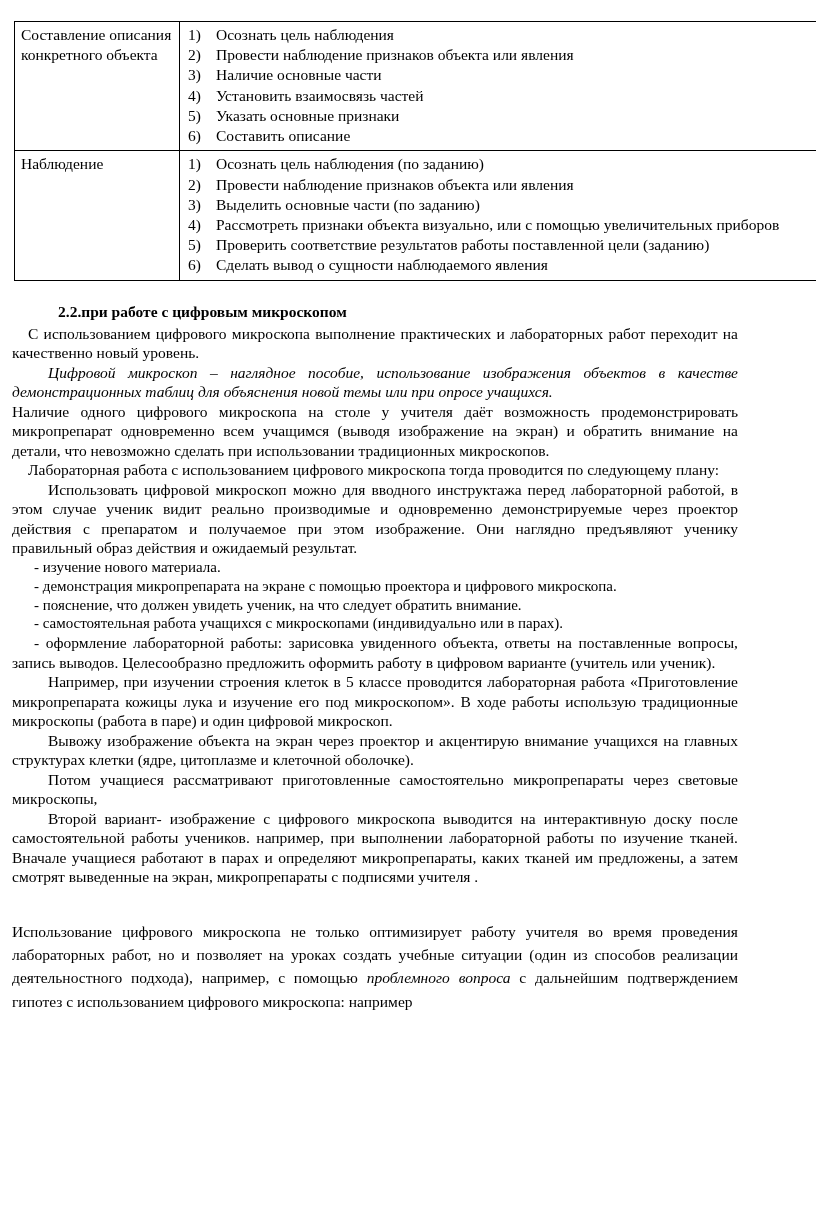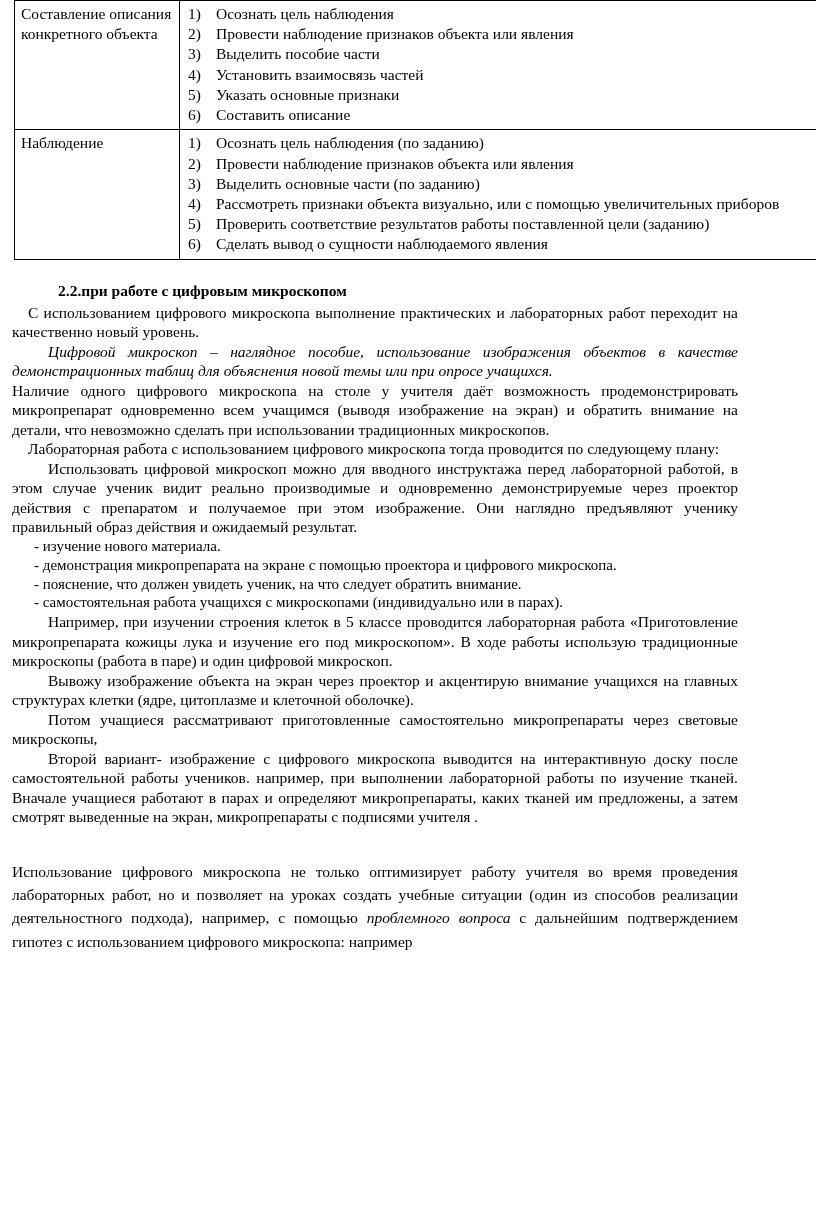--- a/index.html
+++ b/index.html
@@ -12,21 +12,21 @@
     min-height: 1216px;
     font-family: "Liberation Serif", "DejaVu Serif", serif;
     color: #000000;
     font-size: 15.5px;
     line-height: 1.22;
   }
   .page {
     width: 756px;
     min-height: 1216px;
     box-sizing: border-box;
-    padding: 0 18px 10px 12px;
+    padding: 21px 18px 10px 12px;
     position: relative;
   }
   table.proc-table {
     border-collapse: collapse;
     width: 786px;
     margin: 0 0 0 2px;
     table-layout: fixed;
   }
   table.proc-table td {
     border: 1px solid #000000;
@@ -102,21 +102,21 @@
   <table class="proc-table">
     <tbody>
       <tr>
         <td class="col-left">
           <div class="cell-label">Составление описания конкретного объекта</div>
         </td>
         <td class="col-right">
           <ol class="steps">
             <li><span class="num">1)</span><span>Осознать цель наблюдения</span></li>
             <li><span class="num">2)</span><span>Провести наблюдение признаков объекта или явления</span></li>
-            <li><span class="num">3)</span><span>Выделить пособие части</span></li>
+            <li><span class="num">3)</span><span>Наличие основные части</span></li>
             <li><span class="num">4)</span><span>Установить взаимосвязь частей</span></li>
             <li><span class="num">5)</span><span>Указать основные признаки</span></li>
             <li><span class="num">6)</span><span>Составить описание</span></li>
           </ol>
         </td>
       </tr>
       <tr>
         <td class="col-left">
           <div class="cell-label">Наблюдение</div>
         </td>
@@ -140,20 +140,21 @@
   <p class="para indent italic">Цифровой микроскоп – наглядное пособие, использование изображения объектов в качестве демонстрационных таблиц для объяснения новой темы или при опросе учащихся.</p>
   <p class="para">Наличие одного цифрового микроскопа на столе у учителя даёт возможность продемонстрировать микропрепарат одновременно всем учащимся (выводя изображение на экран) и обратить внимание на детали, что невозможно сделать при использовании традиционных микроскопов.</p>
   <p class="para indent-small">Лабораторная работа с использованием цифрового микроскопа тогда проводится по следующему плану:</p>
   <p class="para indent">Использовать   цифровой микроскоп можно для   вводного инструктажа перед лабораторной работой, в этом случае  ученик видит реально производимые и одновременно демонстрируемые через проектор действия с препаратом и получаемое при этом изображение. Они наглядно предъявляют ученику правильный образ действия и ожидаемый результат.</p>
 
   <p class="dash-item">- изучение нового материала.</p>
   <p class="dash-item">- демонстрация микропрепарата на экране с помощью проектора и цифрового микроскопа.</p>
   <p class="dash-item">- пояснение, что должен увидеть ученик, на что следует обратить внимание.</p>
   <p class="dash-item">- самостоятельная работа учащихся с микроскопами (индивидуально или в парах).</p>
 
+  <p class="para" style="text-indent:22px;">- оформление лабораторной работы: зарисовка увиденного объекта, ответы на поставленные вопросы, запись выводов. Целесообразно предложить оформить работу в цифровом варианте (учитель или ученик).</p>
 
   <p class="para indent">Например,  при изучении строения клеток в 5 классе проводится лабораторная работа «Приготовление микропрепарата кожицы лука и изучение его под микроскопом». В ходе работы использую традиционные микроскопы (работа в паре) и один цифровой микроскоп.</p>
   <p class="para indent">Вывожу изображение объекта на экран через проектор и акцентирую внимание учащихся на главных структурах клетки (ядре, цитоплазме и клеточной оболочке).</p>
   <p class="para indent">Потом учащиеся рассматривают приготовленные самостоятельно микропрепараты через световые микроскопы,</p>
   <p class="para indent">Второй вариант- изображение с цифрового микроскопа выводится на интерактивную доску после самостоятельной работы учеников. например, при выполнении лабораторной работы по изучение тканей. Вначале учащиеся  работают в парах и определяют микропрепараты, каких тканей им предложены, а затем смотрят выведенные на экран, микропрепараты с подписями учителя .</p>
 
   <div class="tail-block">
     <p class="para"><span>Использование цифрового микроскопа не только оптимизирует работу учителя во время проведения лабораторных работ, но и позволяет на уроках создать учебные ситуации (один из способов реализации деятельностного подхода), например, с помощью </span><em class="it">проблемного вопроса</em><span> с дальнейшим подтверждением гипотез с использованием цифрового микроскопа: например</span></p>
   </div>
 

